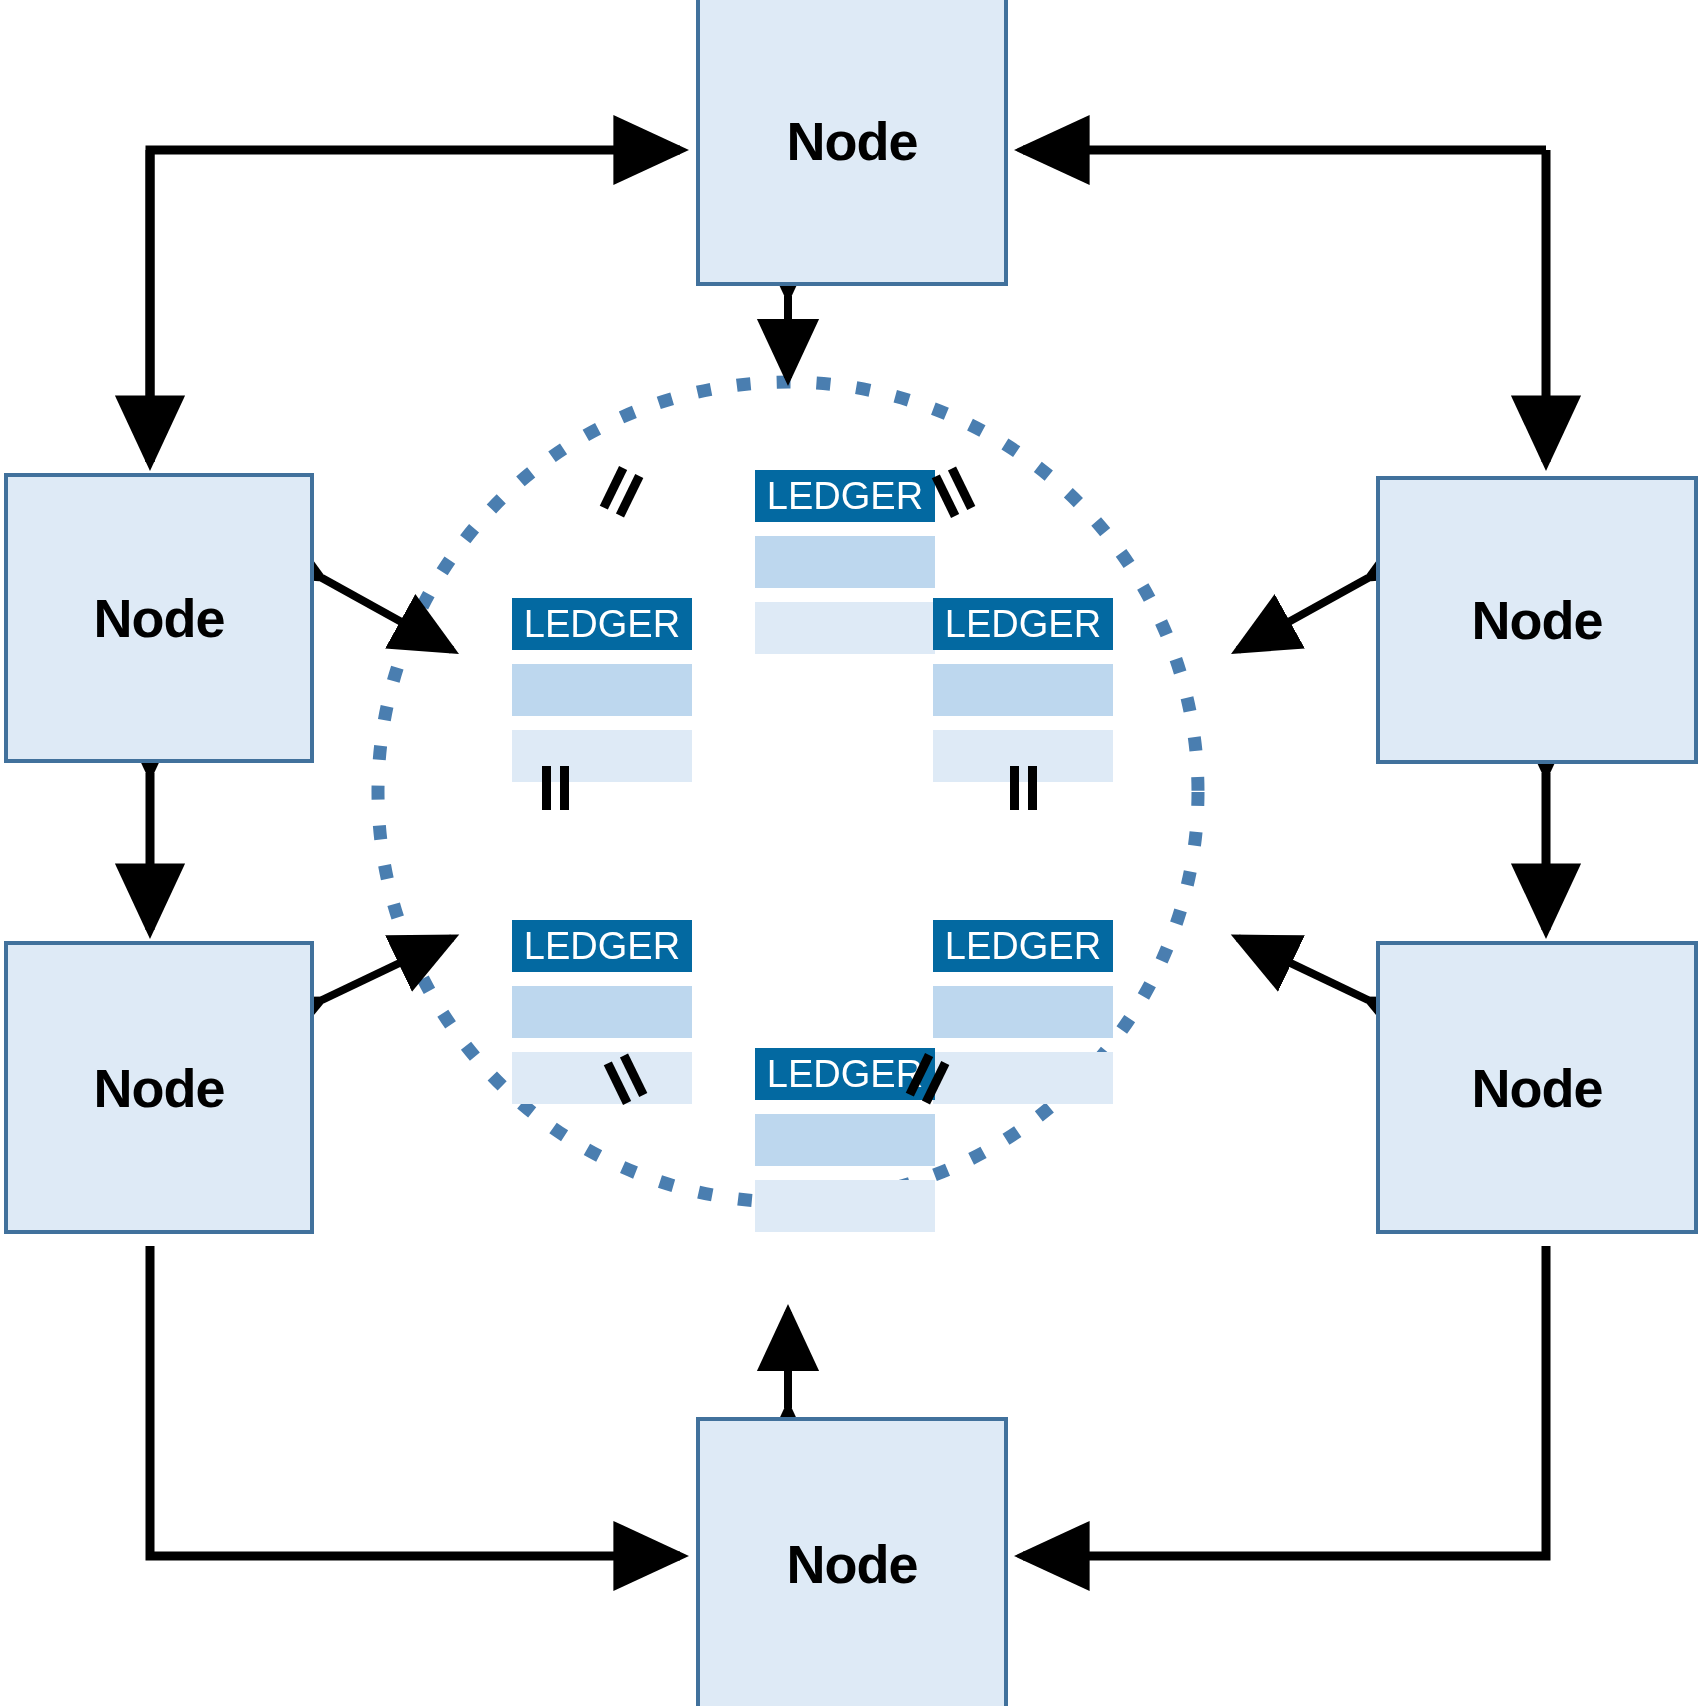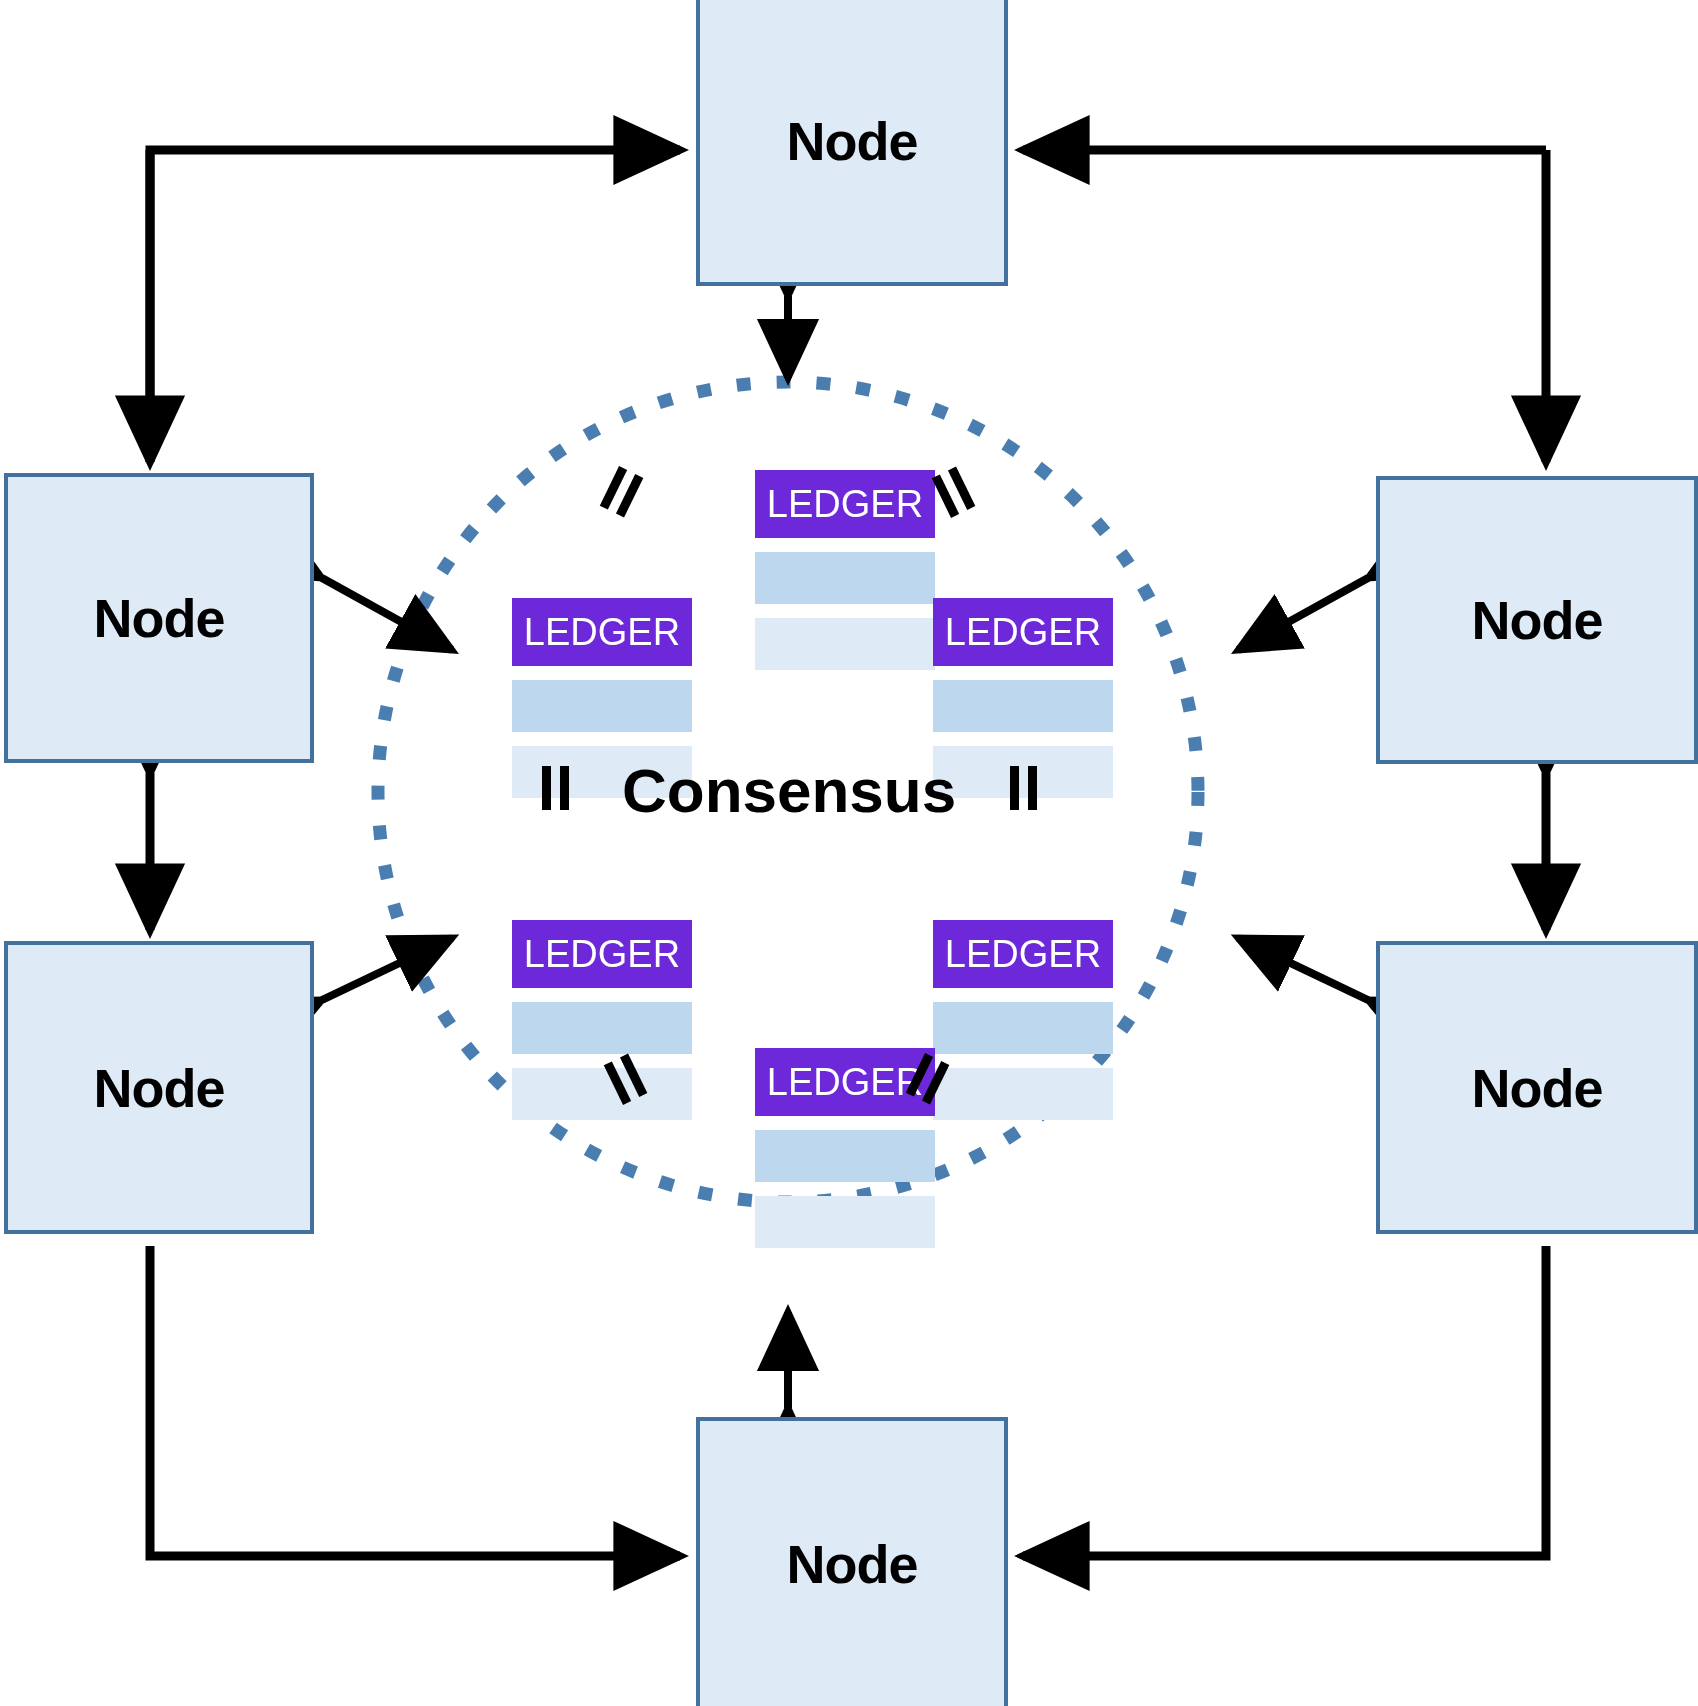--- a/index.html
+++ b/index.html
@@ -36,22 +36,22 @@
     font-weight: bold;
     color: #000000;
     font-family: "Liberation Sans", sans-serif;
     letter-spacing: -1px;
   }
   .ledger-stack {
     position: absolute;
     width: 180px;
   }
   .ledger-head {
-    height: 68px;
-    background: #6d28d9;
+    height: 52px;
+    background: #0369a1;
     color: #ffffff;
     font-size: 38px;
     font-family: "Liberation Sans", sans-serif;
     display: flex;
     align-items: center;
     justify-content: center;
     letter-spacing: 0px;
   }
   .ledger-row {
     margin-top: 14px;
@@ -233,15 +233,14 @@
   </div>
   <div class="eqmark tilt-l" style="left:604px; top:1057px;">
     <span class="a"></span>
       <span class="b"></span>
   </div>
   <div class="eqmark tilt-r" style="left:906px; top:1057px;">
     <span class="a"></span>
       <span class="b"></span>
   </div>
 
-  <div class="consensus-label" style="left:622px; top:755px;">Consensus</div>
 
 </div>
 
 </body></html>

